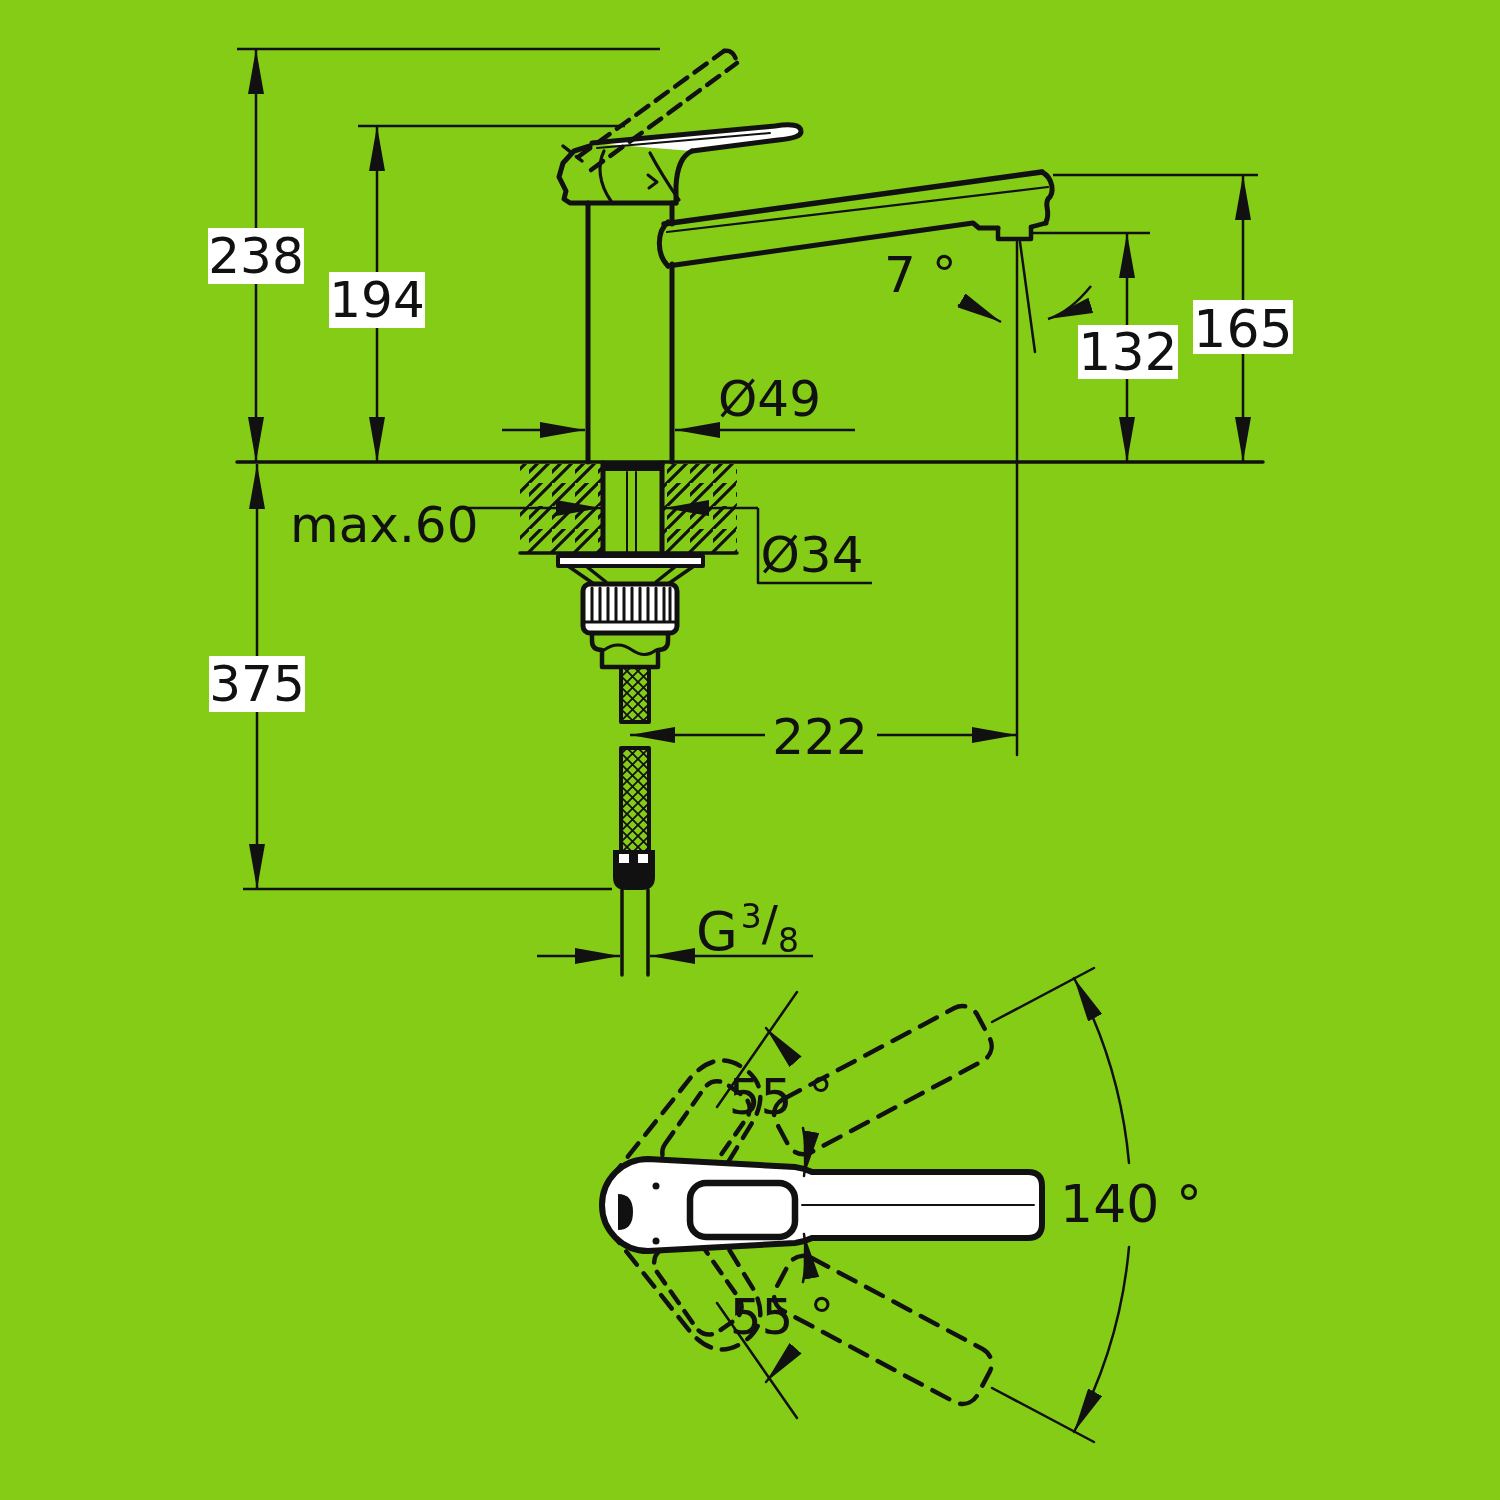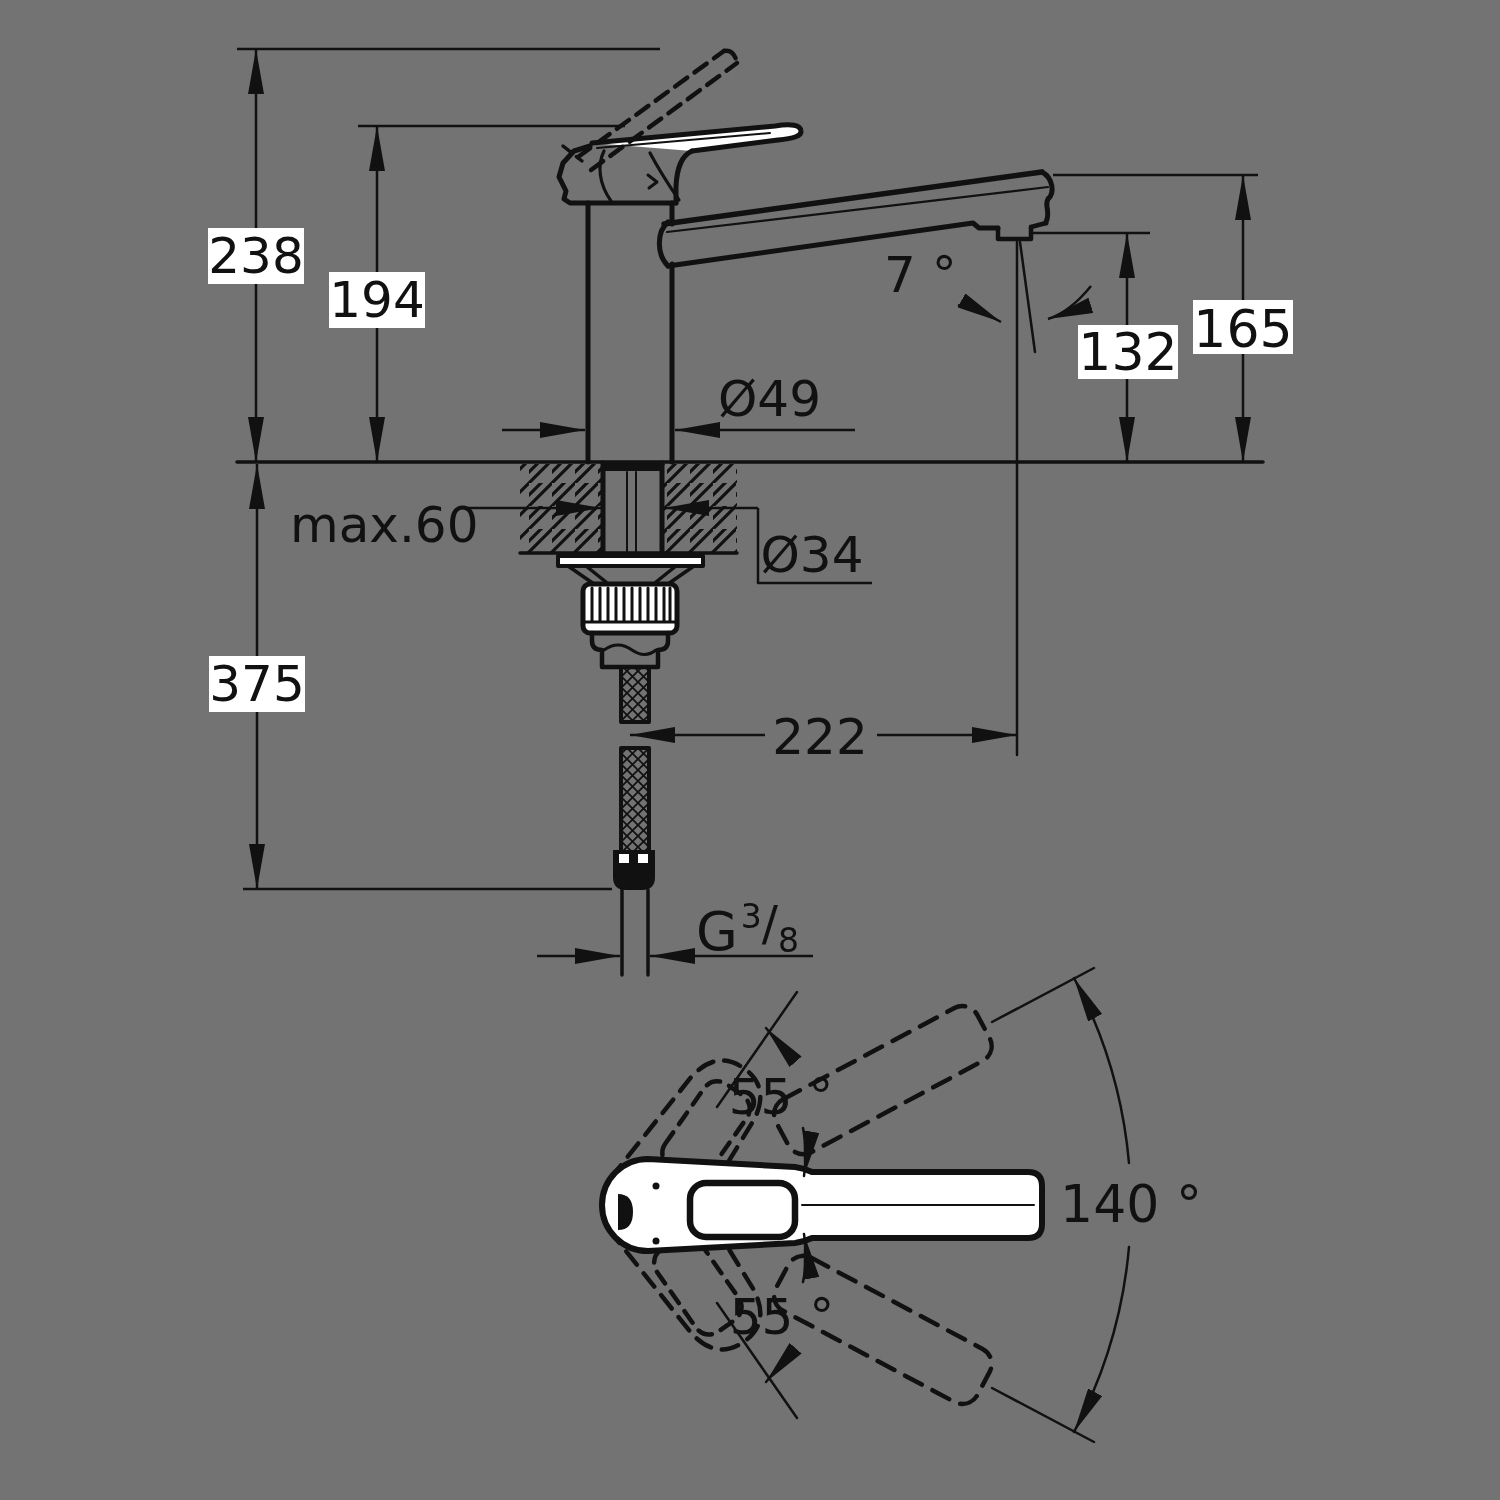--- a/index.html
+++ b/index.html
@@ -1,16 +1,16 @@
 <!DOCTYPE html>
 <html><head>
 <meta charset="utf-8">
 <style>
   html,body{margin:0;padding:0;background:#fff;}
-  .page{position:relative;width:1500px;height:1500px;background:#737373;overflow:hidden;}
+  .page{position:relative;width:1500px;height:1500px;background:#84cc16;overflow:hidden;}
   svg{display:block;}
   text{font-family:"DejaVu Sans","Liberation Sans",sans-serif;fill:#111;}
   .dimtxt{font-size:50px;}
   .dimtxt-r{font-size:52px;}
   .thread-g{font-size:54px;}
   .thread-frac{font-size:33px;}
   .thread-slash{font-size:48px;}
 </style>
 </head>
 <body>

